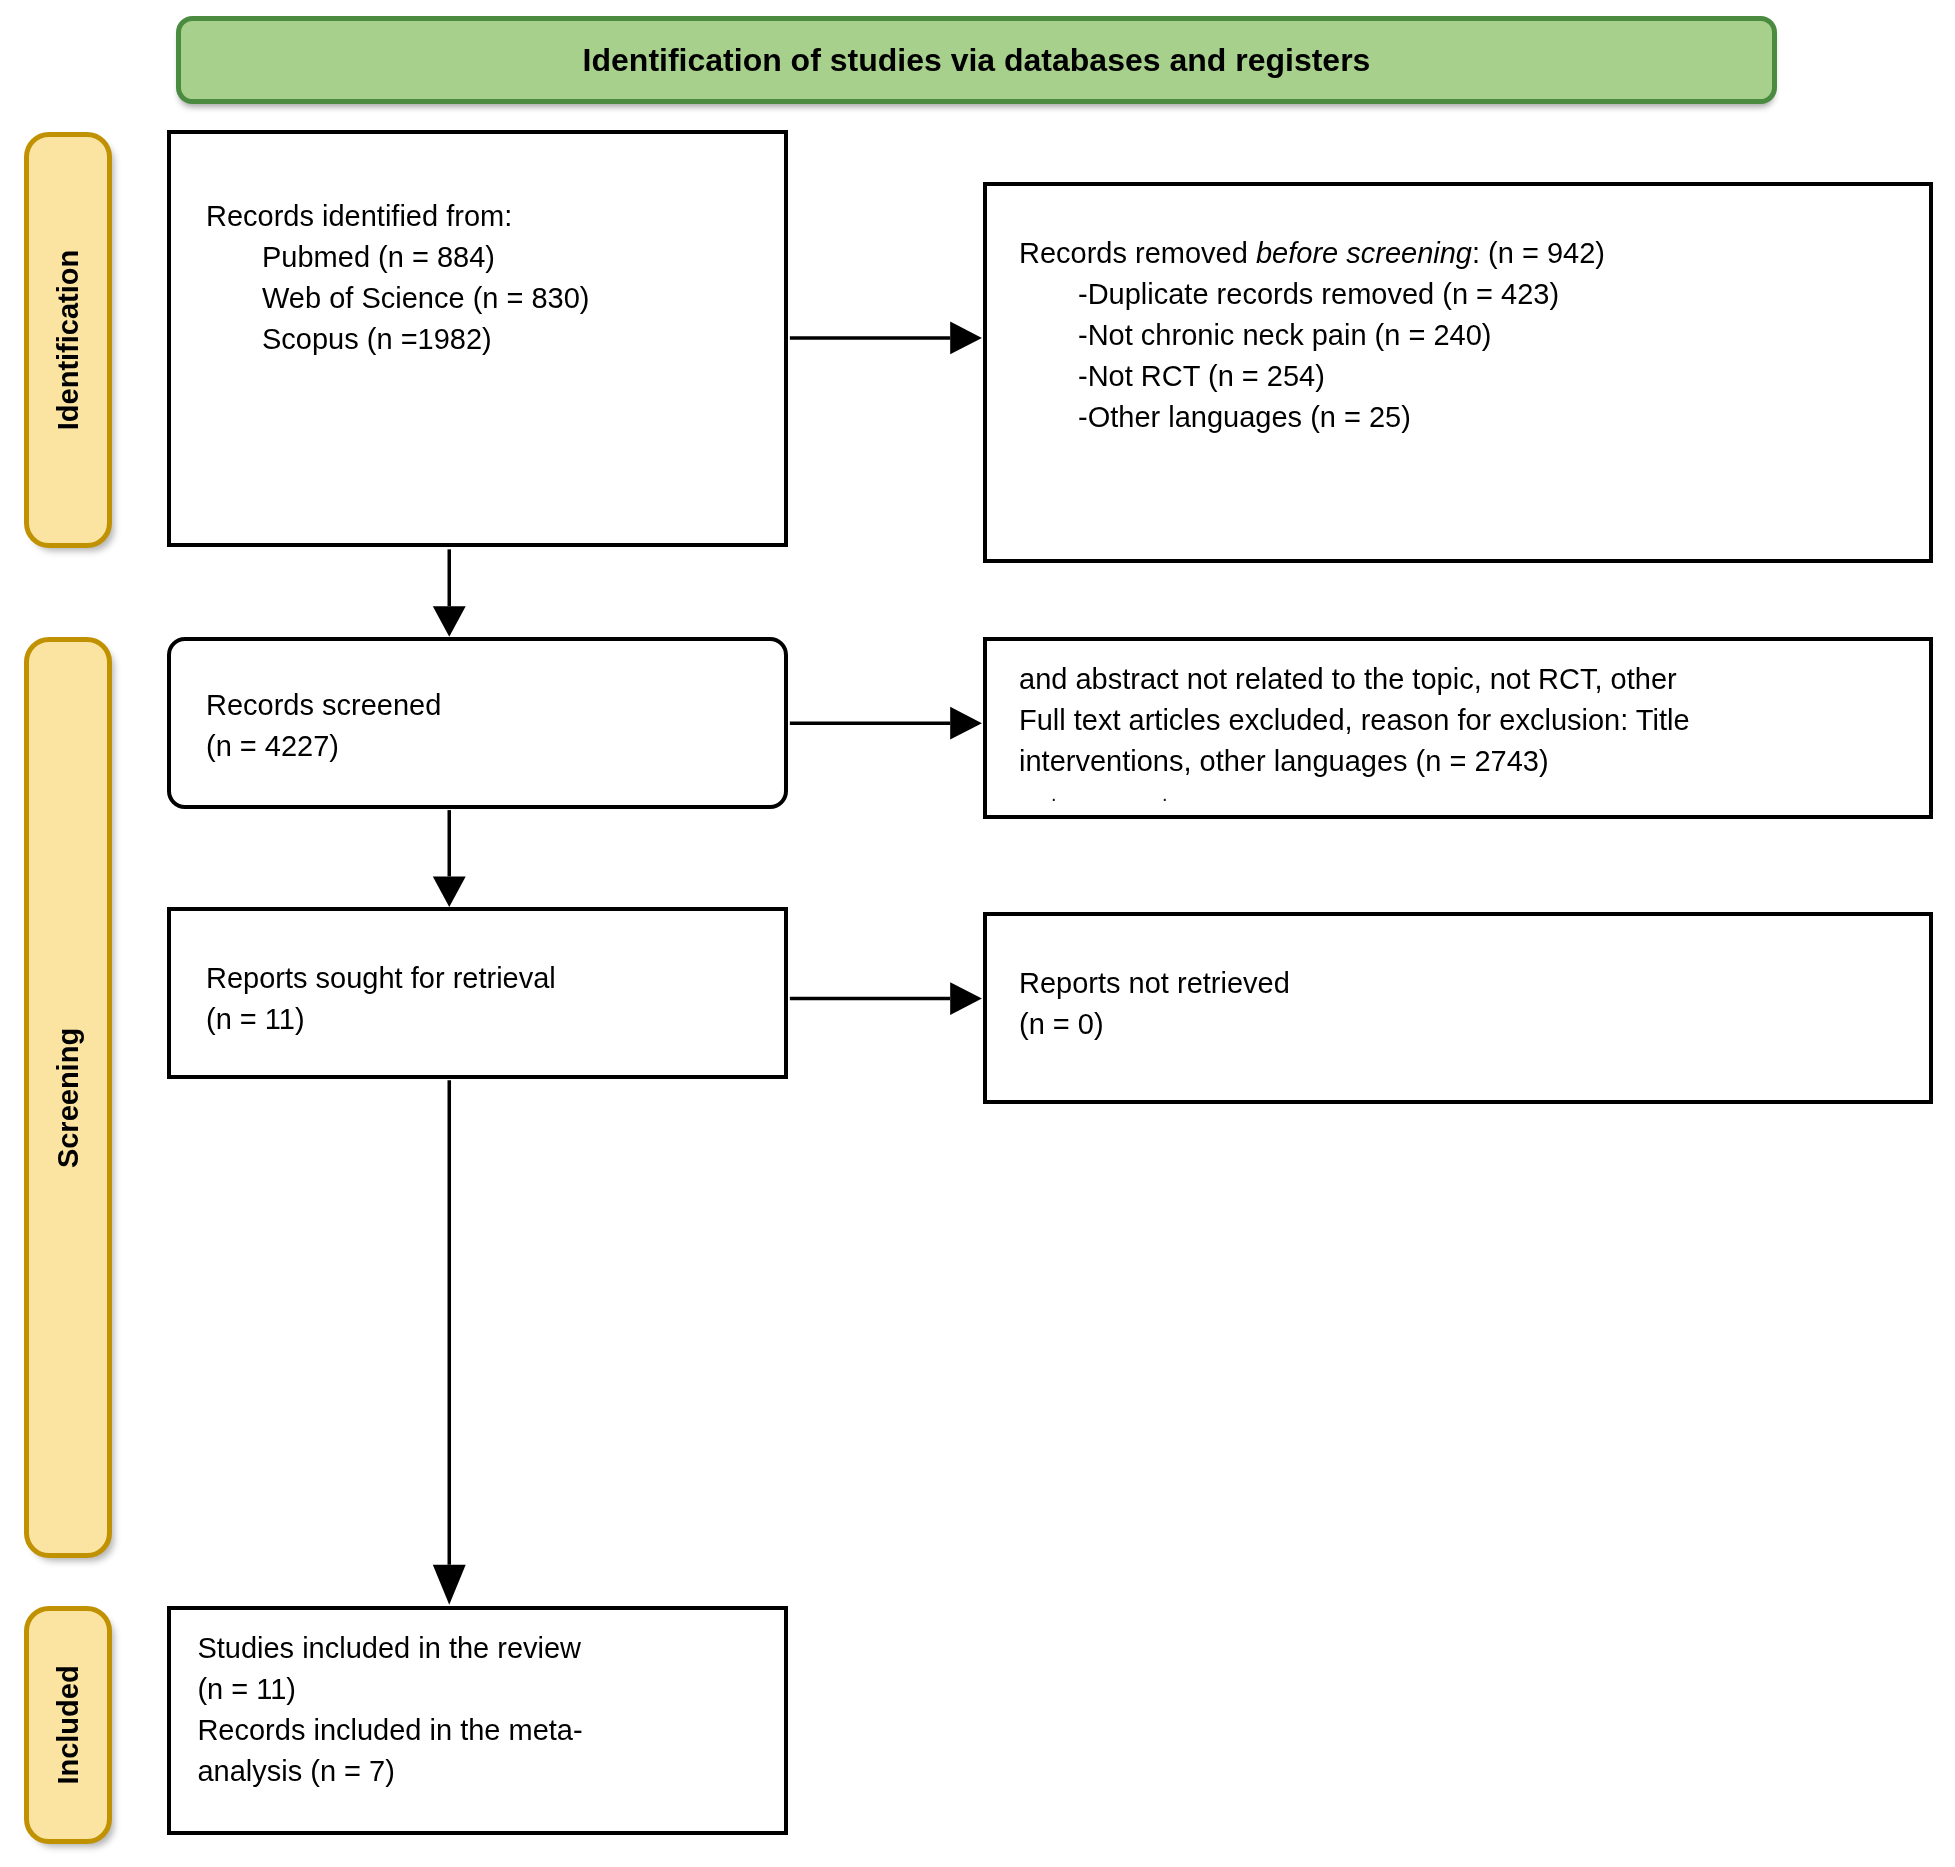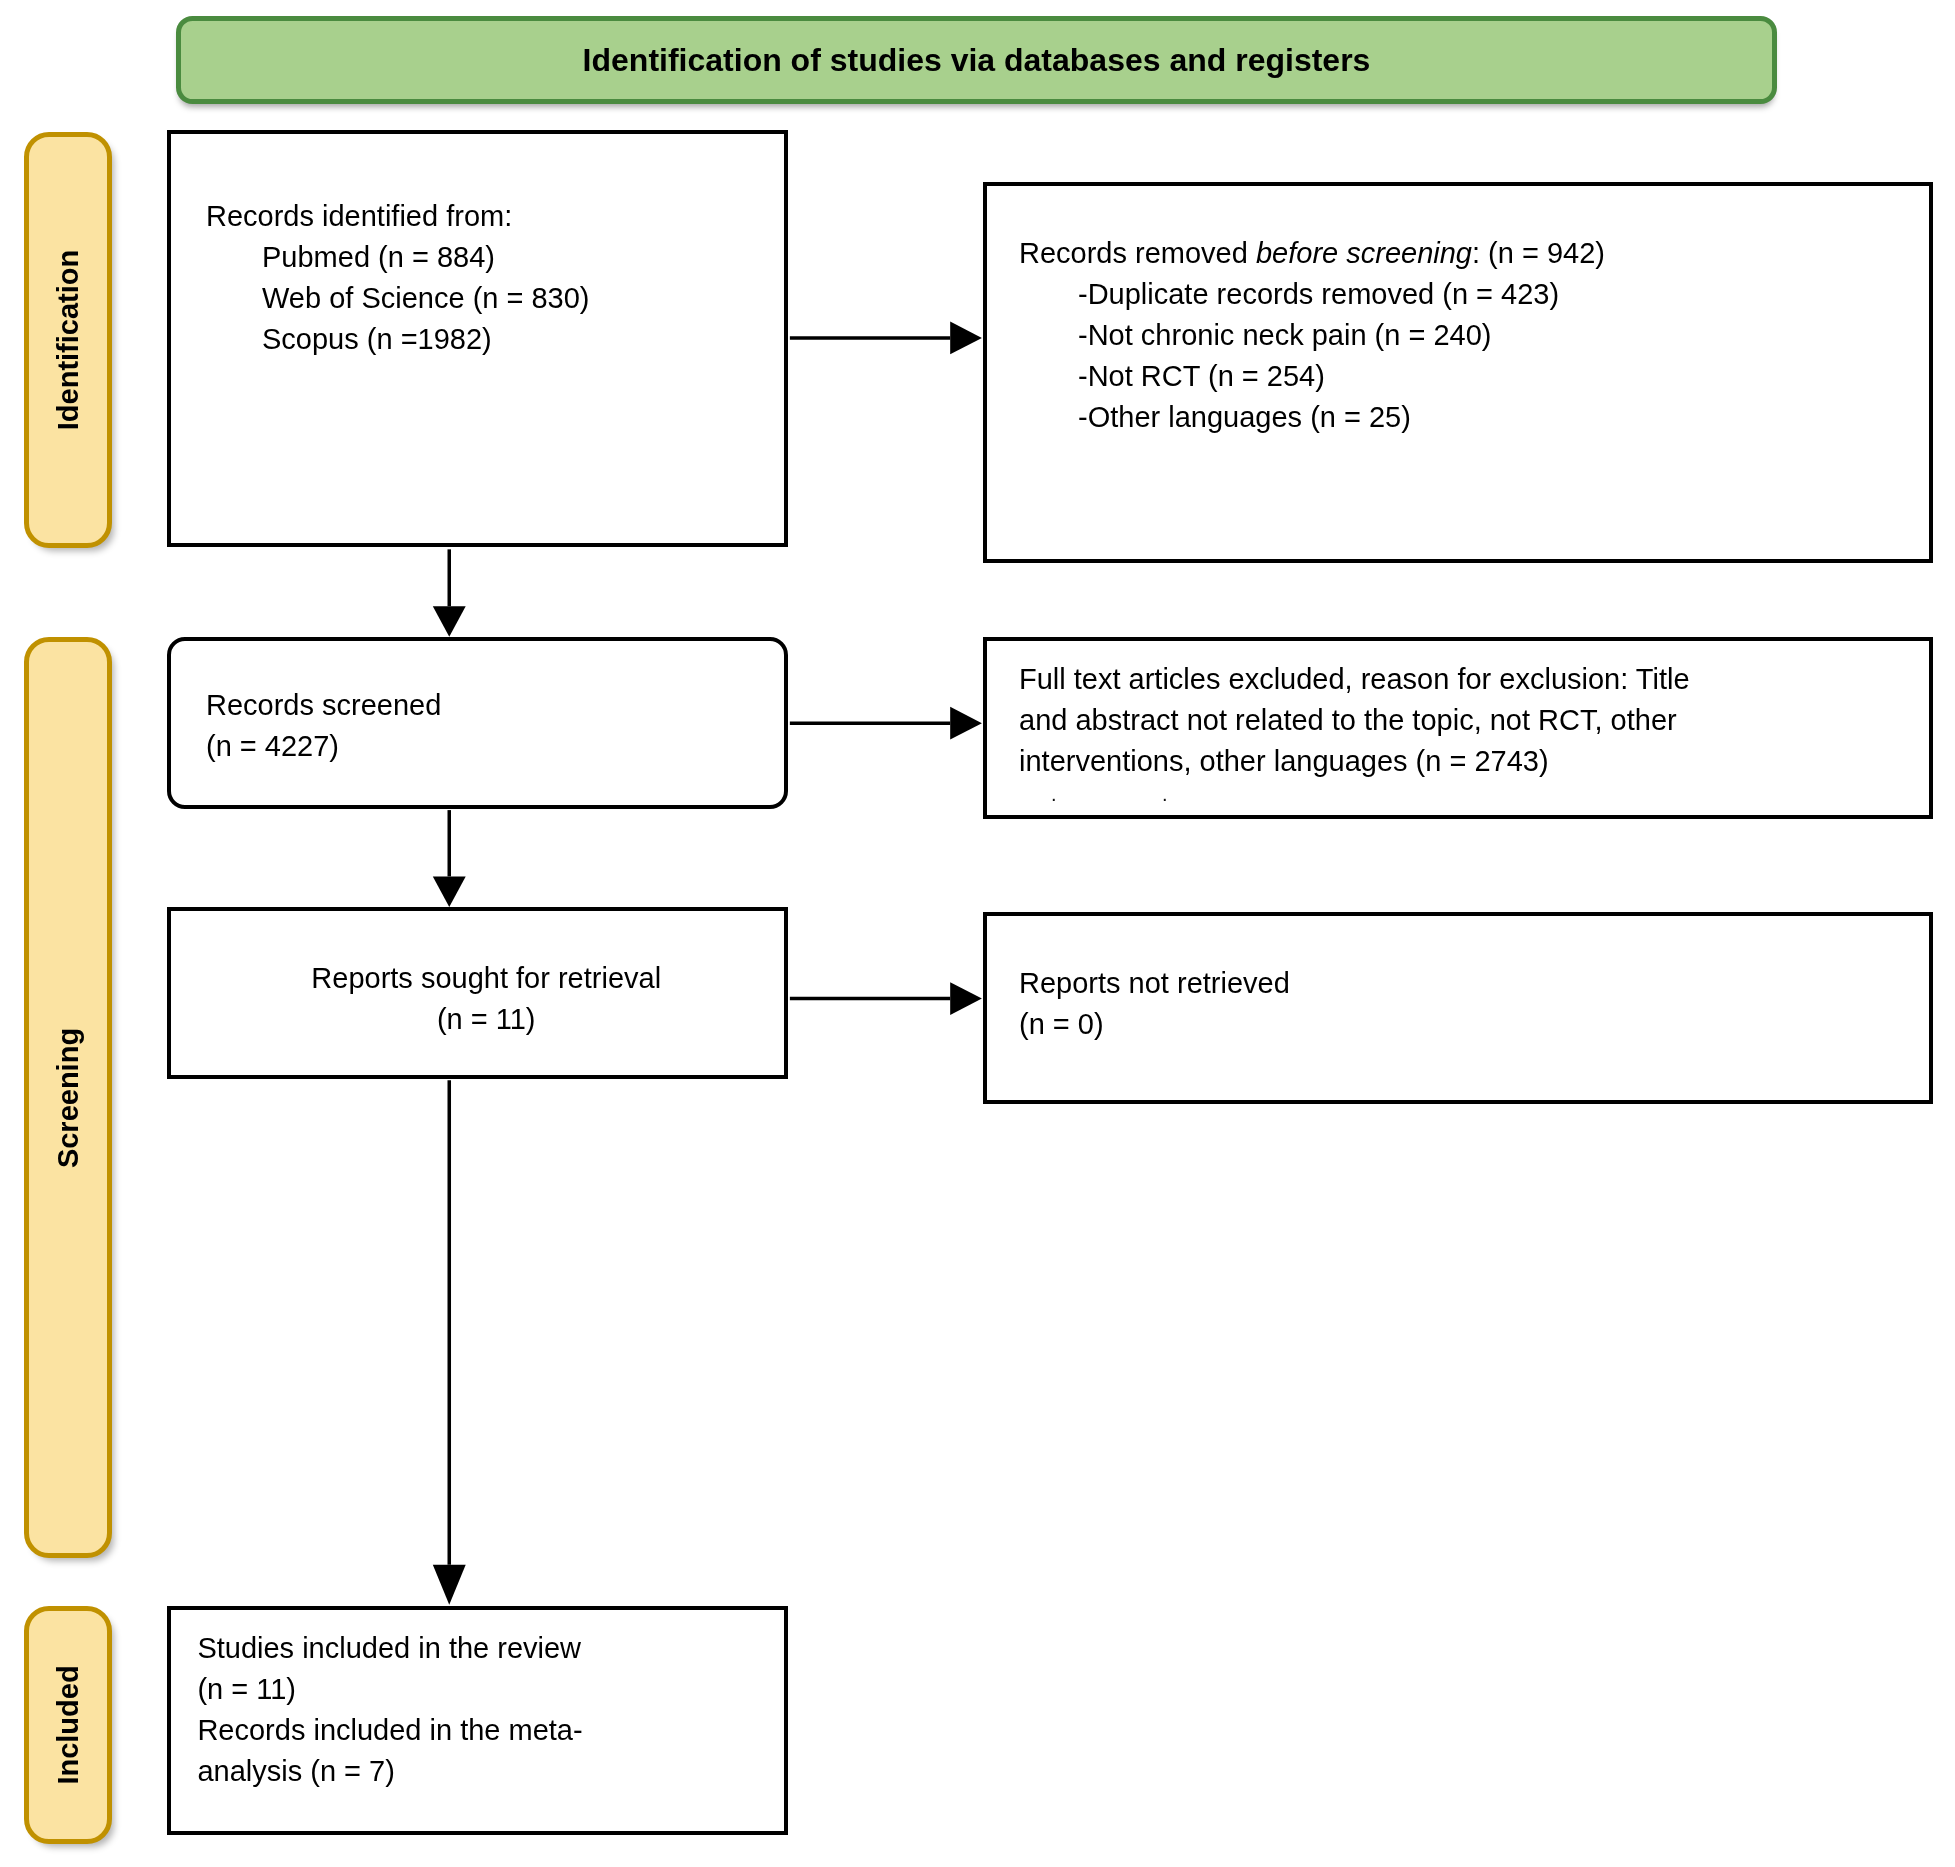--- a/index.html
+++ b/index.html
@@ -37,21 +37,21 @@
   #stage-included{top:1606px;height:238px;}
   
   .flowbox{
     position:absolute;background:#ffffff;border:4.1px solid #000;
     box-sizing:border-box;font-size:29px;line-height:41px;
   }
   #box-identified{left:167px;top:130px;width:621px;height:417px;padding:62px 17.6px 0 35px;}
   #box-removed{left:983px;top:169px;width:950px;height:381px;padding:47px 17.6px 0 32px;margin-top:13px;}
   #box-screened{left:167px;top:637px;width:621px;height:172px;padding:44px 17.6px 0 35px;border-radius:18px;}
   #box-fulltext{left:983px;top:637px;width:950px;height:182px;padding:17.6px 17.6px 0 32px;}
-  #box-sought{left:167px;top:907px;width:621px;height:172px;padding:47px 17.6px 0 35px;text-align:center;}
+  #box-sought{left:167px;top:907px;width:621px;height:172px;padding:47px 17.6px 0 35px;}
   #box-notretrieved{left:983px;top:912px;width:950px;height:192px;padding:47px 17.6px 0 32px;}
   #box-included{left:167px;top:1606px;width:621px;height:229px;padding:17.6px 17.6px 0 26.4px;}
   .indent-a{padding-left:56px;}   
   .indent-b{padding-left:59px;}  
   .italic{font-style:italic;}
   .remnant{font-size:20px;line-height:25px;word-spacing:100px;padding-left:32px;color:#111;}
   
   .arrows{position:absolute;left:0;top:0;width:1955px;height:1868px;pointer-events:none;}
 </style>
 </head>
@@ -89,22 +89,22 @@
     <div class="line indent-b">-Not RCT (n = 254)</div>
     <div class="line indent-b">-Other languages (n = 25)</div>
   </div>
 
   <div class="flowbox" id="box-screened">
     <div class="line">Records screened</div>
     <div class="line">(n = 4227)</div>
   </div>
 
   <div class="flowbox" id="box-fulltext">
+    <div class="line">and abstract not related to the topic, not RCT, other</div>
     <div class="line">Full text articles excluded, reason for exclusion: Title</div>
-    <div class="line">and abstract not related to the topic, not RCT, other</div>
     <div class="line">interventions, other languages (n = 2743)</div>
     <div class="line remnant">. .</div>
   </div>
 
   <div class="flowbox" id="box-sought">
     <div class="line">Reports sought for retrieval</div>
     <div class="line">(n = 11)</div>
   </div>
 
   <div class="flowbox" id="box-notretrieved">

